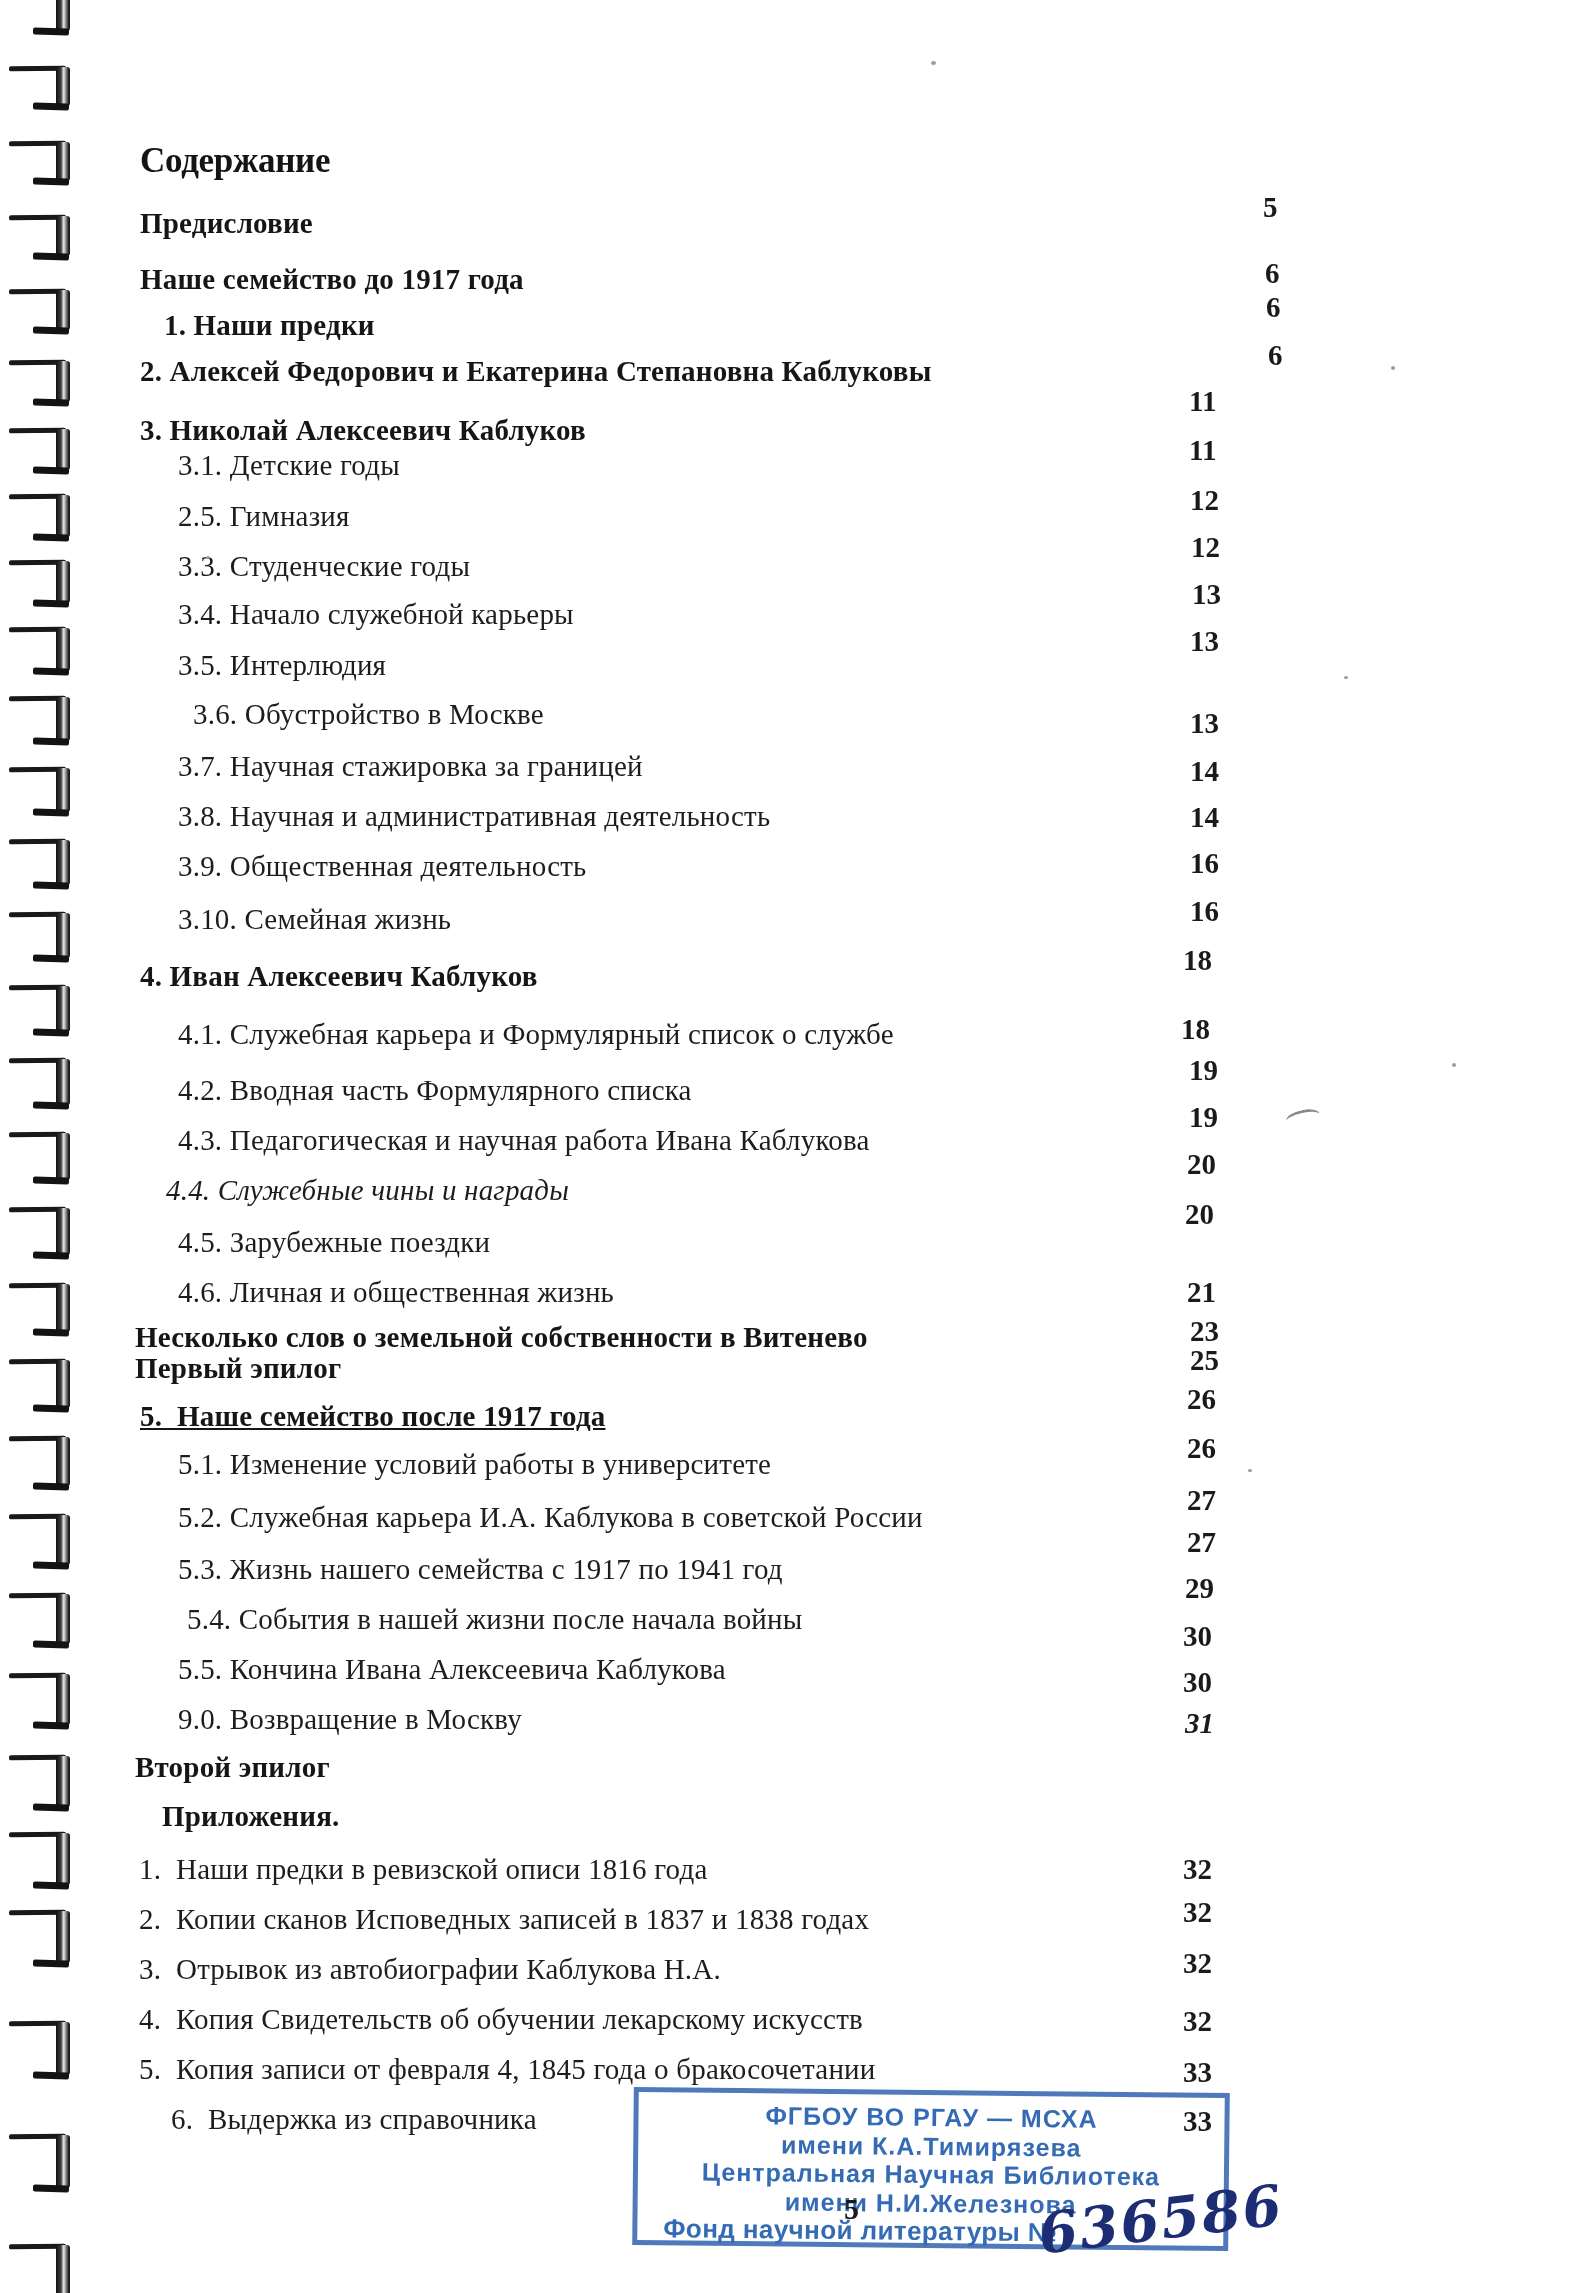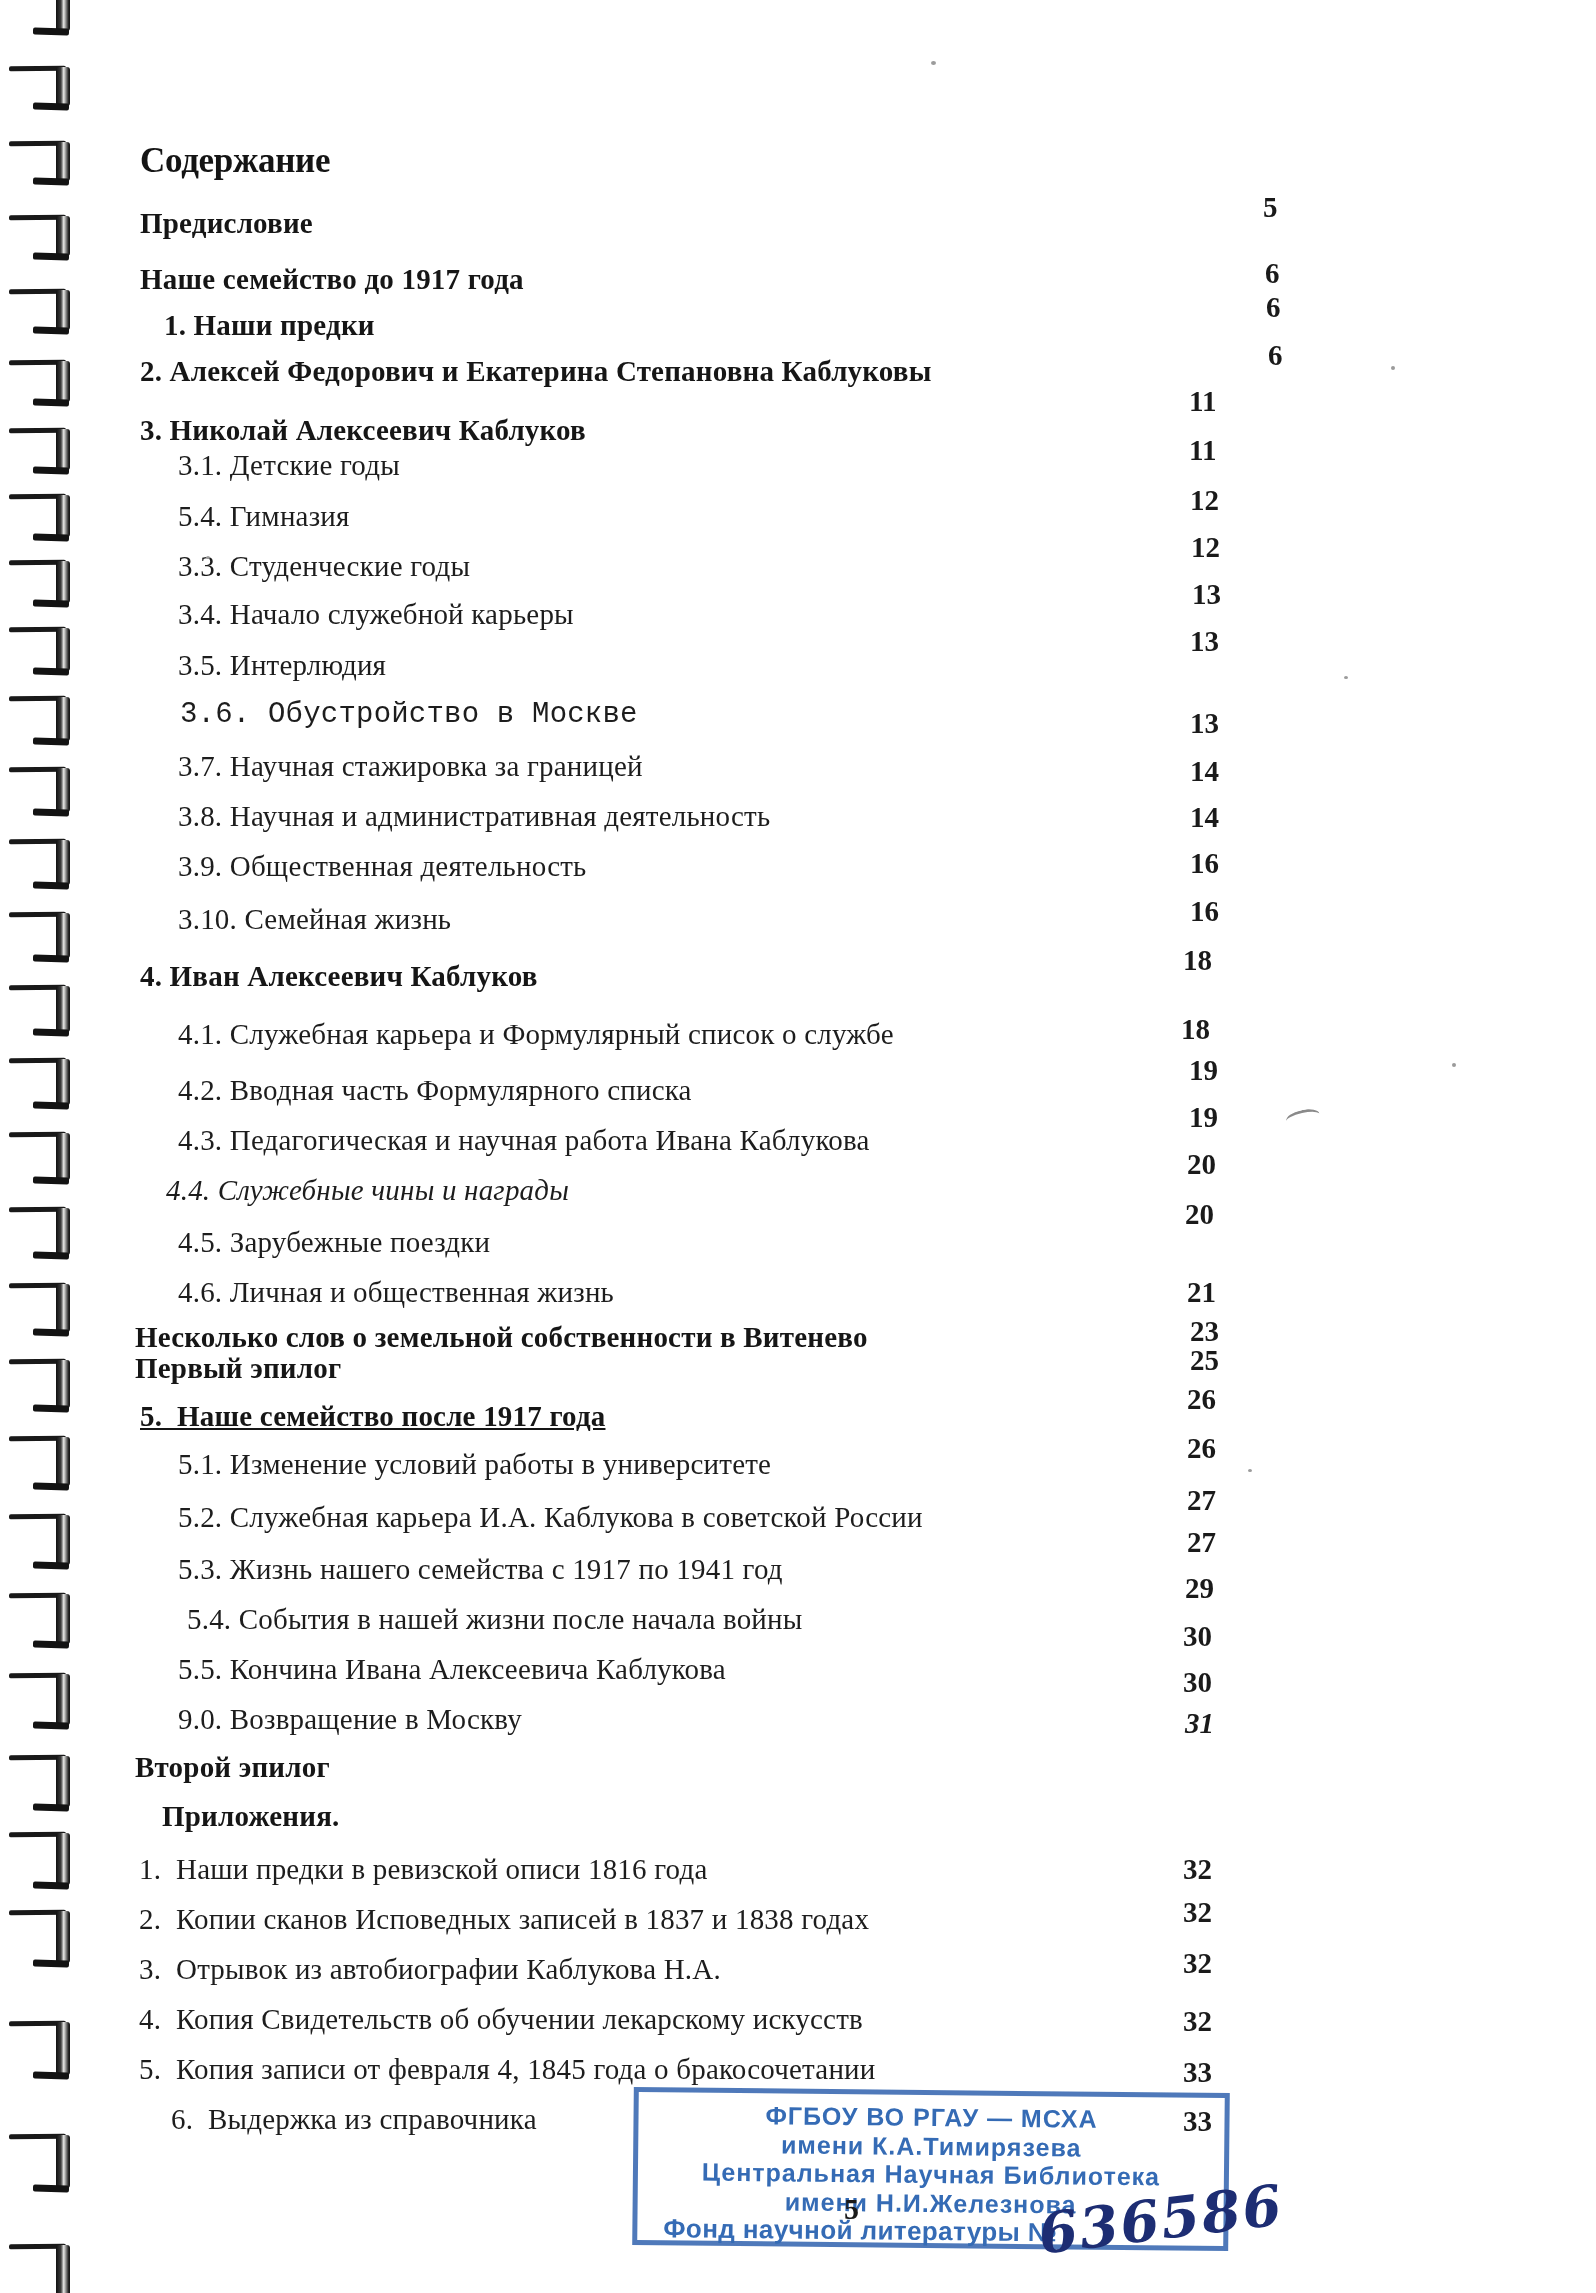--- a/index.html
+++ b/index.html
@@ -223,25 +223,25 @@
 
   <h1 class="title">Содержание</h1>
 
   <div id="toc">
       <div class="row b" style="left: 140px; top: 207px;"><span>Предисловие</span></div>
       <div class="row b" style="left: 140px; top: 263px;"><span>Наше семейство до 1917 года</span></div>
       <div class="row b" style="left: 140px; top: 309px; margin-left: 24px;"><span>1. Наши предки</span></div>
       <div class="row b" style="left: 140px; top: 355px;"><span>2. Алексей Федорович и Екатерина Степановна Каблуковы</span></div>
       <div class="row b" style="left: 140px; top: 414px;"><span>3. Николай Алексеевич Каблуков</span></div>
       <div class="row" style="left: 178px; top: 449px;"><span>3.1. Детские годы</span></div>
-      <div class="row" style="left: 178px; top: 500px;"><span>5.4. Гимназия</span></div>
+      <div class="row" style="left: 178px; top: 500px;"><span>2.5. Гимназия</span></div>
       <div class="row" style="left: 178px; top: 550px;"><span>3.3. Студенческие годы</span></div>
       <div class="row" style="left: 178px; top: 598px;"><span>3.4. Начало служебной карьеры</span></div>
       <div class="row" style="left: 178px; top: 649px;"><span>3.5. Интерлюдия</span></div>
-      <div class="row" style="left: 180px; top: 698px; font-family: Liberation Mono, monospace;"><span>3.6. Обустройство в Москве</span></div>
+      <div class="row" style="left: 193px; top: 698px;"><span>3.6. Обустройство в Москве</span></div>
       <div class="row" style="left: 178px; top: 750px;"><span>3.7. Научная стажировка за границей</span></div>
       <div class="row" style="left: 178px; top: 800px;"><span>3.8. Научная и административная деятельность</span></div>
       <div class="row" style="left: 178px; top: 850px;"><span>3.9. Общественная деятельность</span></div>
       <div class="row" style="left: 178px; top: 903px;"><span>3.10. Семейная жизнь</span></div>
       <div class="row b" style="left: 140px; top: 960px;"><span>4. Иван Алексеевич Каблуков</span></div>
       <div class="row" style="left: 178px; top: 1018px;"><span>4.1. Служебная карьера и Формулярный список о службе</span></div>
       <div class="row" style="left: 178px; top: 1074px;"><span>4.2. Вводная часть Формулярного списка</span></div>
       <div class="row" style="left: 178px; top: 1124px;"><span>4.3. Педагогическая и научная работа Ивана Каблукова</span></div>
       <div class="row" style="left: 166px; top: 1174px; font-style: italic;"><span>4.4. Служебные чины и награды</span></div>
       <div class="row" style="left: 178px; top: 1226px;"><span>4.5. Зарубежные поездки</span></div>

